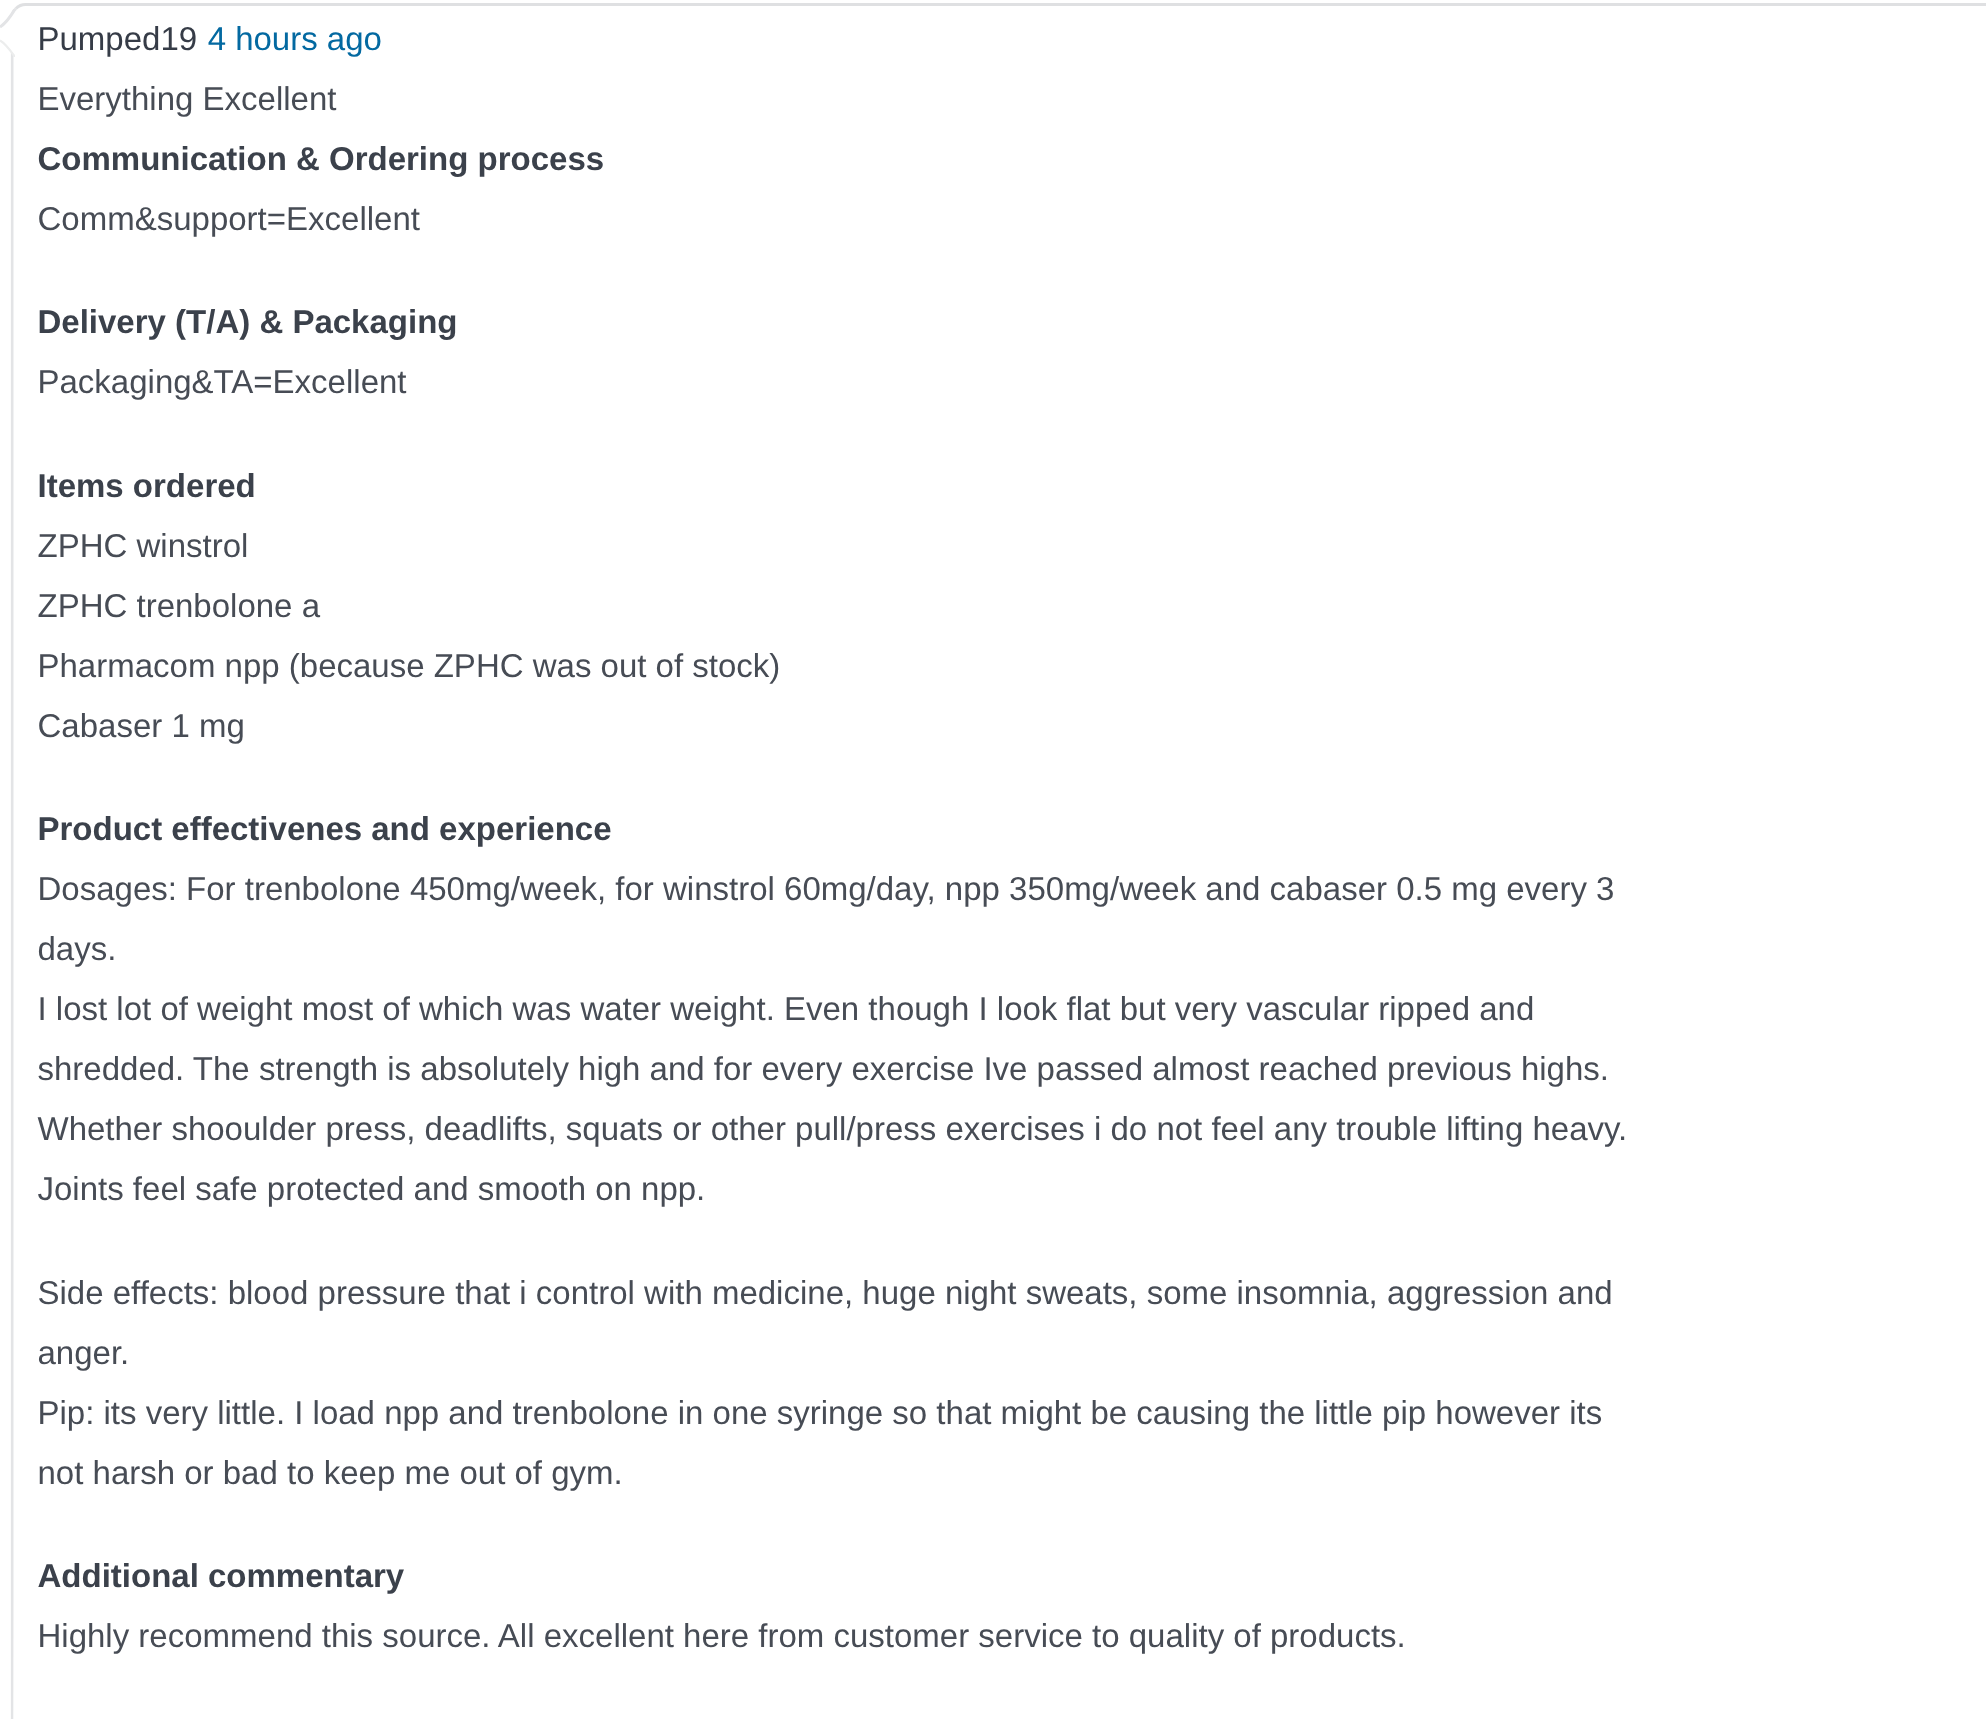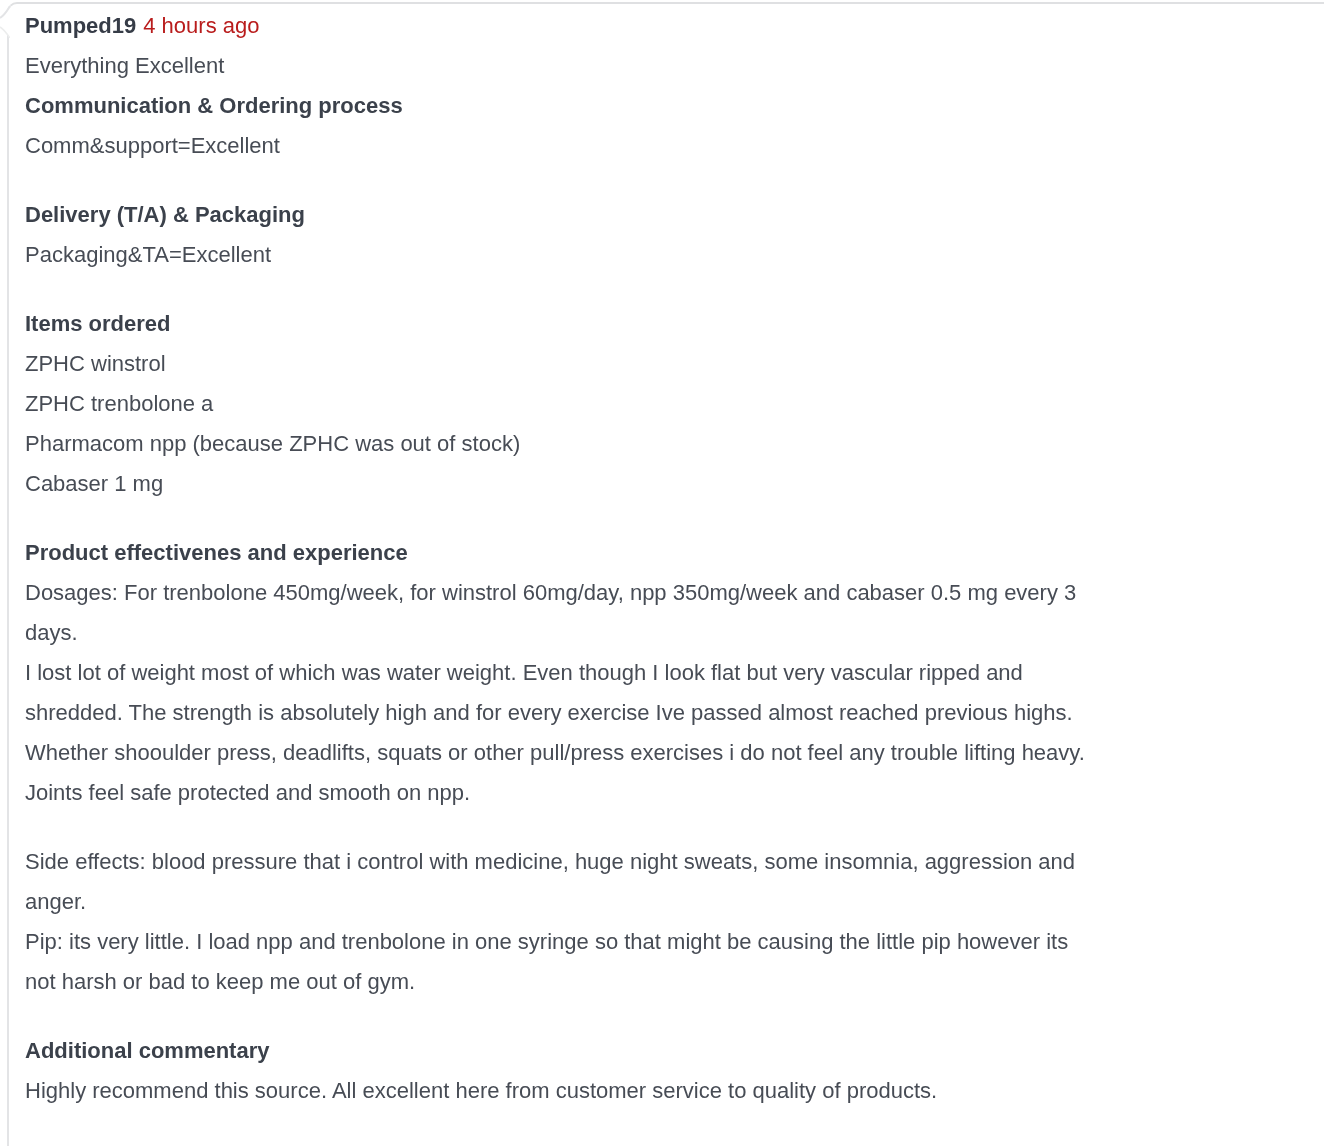--- a/index.html
+++ b/index.html
@@ -42,25 +42,25 @@
   .para { margin: 0 0 0 0; }
   .para + .para { margin-top: 29px; }
   .heading {
     font-weight: bold;
     color: #3b414b;
   }
   .body-text {
     white-space: pre-line;
   }
   .author {
-    font-weight: bold;
+    font-weight: normal;
     color: #363c47;
   }
   .timestamp {
-    color: #b91c1c;
+    color: #0369a1;
     margin-left: 7px;
   }
 </style>
 </head>
 <body>
 
 <div class="viewport">
 
   <svg class="tail" viewBox="0 0 10 32">
     <path d="M10 0 C6.5 6 3 10 0 12 L0 21 C3.5 23 6.5 27 10 32 Z" fill="#ffffff" stroke="none"></path>

